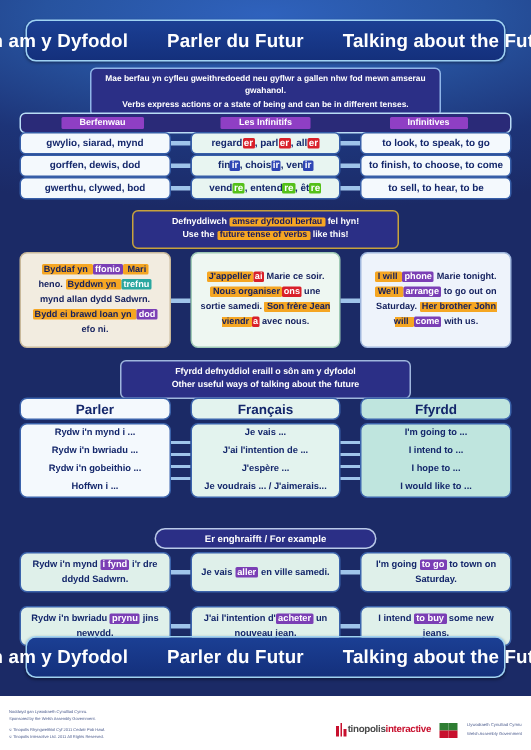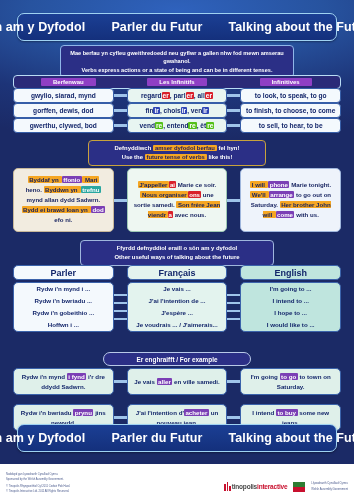--- a/index.html
+++ b/index.html
@@ -283,21 +283,21 @@
   <div class="banner" id="banner-other">
     <div>Ffyrdd defnyddiol eraill o sôn am y dyfodol</div>
     <div>Other useful ways of talking about the future</div>
   </div>
 
   <div class="lang-head">
     <div class="lang-pill lp-cy">Parler</div>
     <div class="conn"></div>
     <div class="lang-pill lp-fr">Français</div>
     <div class="conn"></div>
-    <div class="lang-pill lp-en">English</div>
+    <div class="lang-pill lp-en">Ffyrdd</div>
   </div>
 
   <div class="phrase-wrap">
     <div class="phrase-col pc-cy" id="phrase-cy">
         <div>Rydw i'n mynd i ...</div>
         <div>Rydw i'n bwriadu  ...</div>
         <div>Rydw i'n gobeithio ...</div>
         <div>Hoffwn i ...</div>
       </div>
     <div class="phrase-conn">

